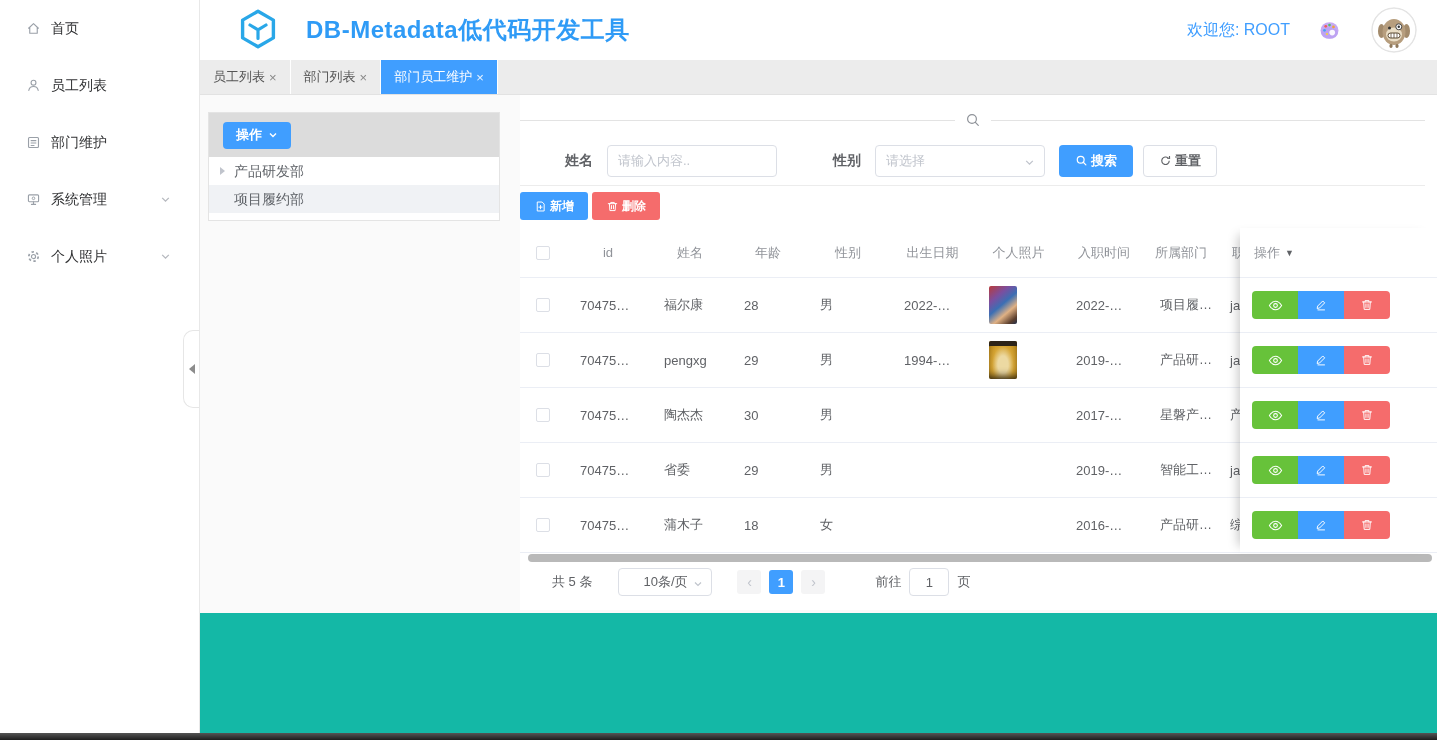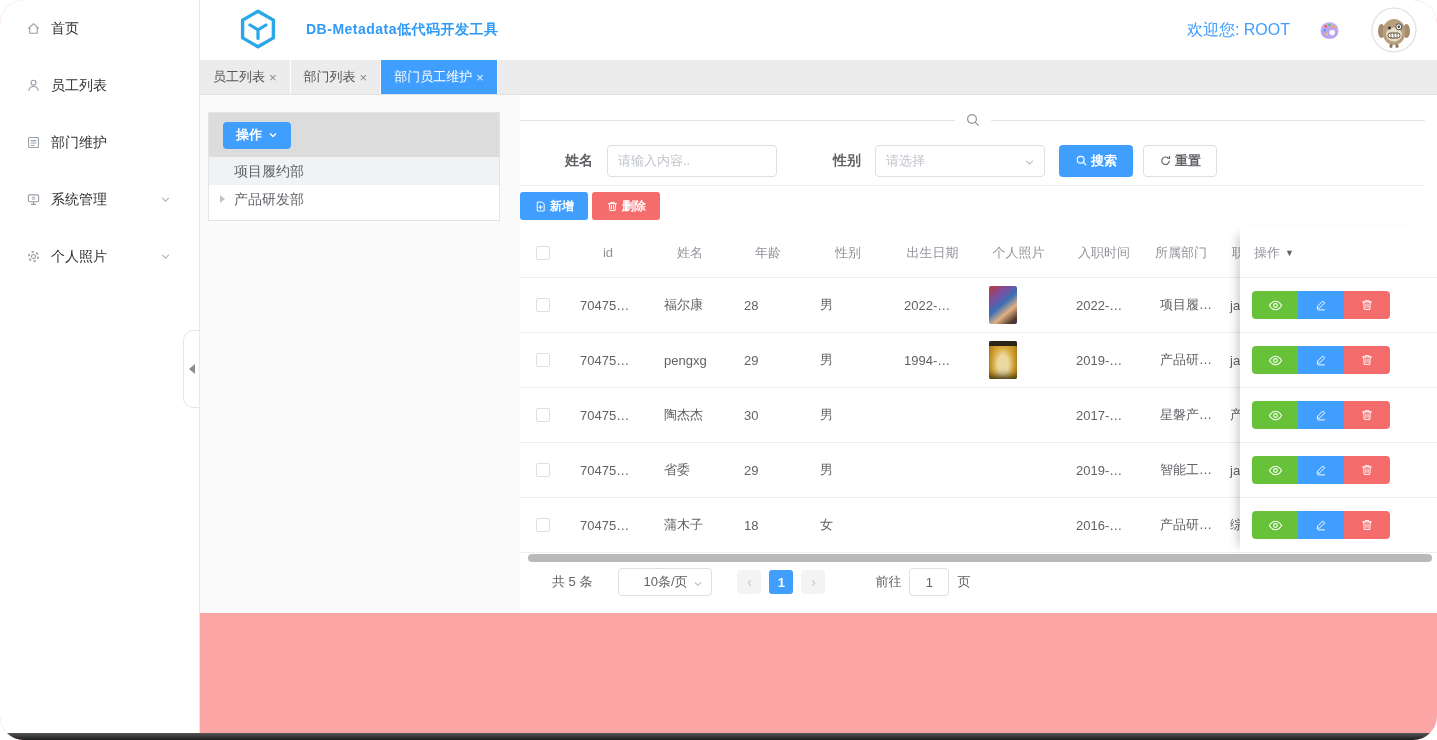--- a/index.html
+++ b/index.html
@@ -1,35 +1,35 @@
 <!DOCTYPE html>
 <html><head>
 <meta charset="utf-8">
 <style>
   * { margin:0; padding:0; box-sizing:border-box; }
   html,body { width:1437px; height:740px; }
   body { font-family:"Liberation Sans", sans-serif; background:#fff; overflow:hidden; }
-  .screen { position:relative; width:1437px; height:740px; background:#fca5a5; overflow:hidden;border-radius:24px; }
+  .screen { position:relative; width:1437px; height:740px; background:#14b8a6; overflow:hidden; }
 
   
   .sidebar { position:absolute; left:0; top:0; width:200px; height:733px; background:#fff; border-right:1px solid #e8e8e8; z-index:5; }
   .side-item { height:57px; display:flex; align-items:center; padding:0 18px 0 26px; cursor:pointer; color:#303133; font-size:14px; }
   .side-item svg { color:#9aa0a8; margin-right:10px; flex:none; }
   .side-item .lbl { flex:1; }
   .side-item.active { color:#409EFF; }
   .side-item.active svg { color:#409EFF; }
   .collapse-handle { position:absolute; right:0; top:330px; width:16px; height:78px; background:#fff;
     border:1px solid #e6e6e6; border-right:none; border-radius:10px 0 0 10px; display:flex; align-items:center; justify-content:center; cursor:pointer; }
   .collapse-handle .tri { width:0; height:0; border-top:5px solid transparent; border-bottom:5px solid transparent; border-right:6px solid #8c8c8c; }
 
   
   .main { position:absolute; left:200px; top:0; width:1237px; height:733px; }
   .topbar { height:60px; background:#fff; display:flex; align-items:center; padding:0 20px 0 36px; }
   .logo { flex:none; }
-  .app-title { font-size:14px; font-weight:bold; color:#2f9bf6; margin-left:26px; letter-spacing:.5px; }
+  .app-title { font-size:24px; font-weight:bold; color:#2f9bf6; margin-left:26px; letter-spacing:.5px; }
   .topbar .spacer { flex:1; }
   .welcome { color:#409EFF; font-size:16px; margin-right:28px; }
   .palette-btn { margin-right:30px; cursor:pointer; }
   .avatar { width:46px; height:46px; border-radius:50%; cursor:pointer; }
 
   
   .tabbar { height:35px; background:#ececec; border-bottom:1px solid #e2e2e2; display:flex; }
   .tab { padding:0 13px; font-size:13px; color:#555; display:flex; align-items:center; gap:4px; border-right:1px solid #fff; cursor:pointer; background:#ececec; }
   .tab .x { color:#888; font-size:13px; }
   .tab.active { background:#409EFF; color:#fff; }
@@ -219,26 +219,26 @@
 
       <div class="tree-card">
         <div class="tree-head">
           <button class="op-dd-btn">
             <span>操作</span>
             <svg width="10" height="10" viewBox="0 0 10 10">
                 <path d="M2 3.5 5 6.5 8 3.5" fill="none" stroke="#fff" stroke-width="1.4"></path>
               </svg>
           </button>
         </div>
-        <div class="tree-node selected">
-          <span>项目履约部</span>
-        </div>
         <div class="tree-node">
           <span class="caret"></span>
           <span>产品研发部</span>
+        </div>
+        <div class="tree-node selected">
+          <span>项目履约部</span>
         </div>
       </div>
 
       <div class="crud">
 
         <div class="search-toggle">
           <div class="line"></div>
           <svg width="16" height="16" viewBox="0 0 16 16">
               <circle cx="7" cy="7" r="4.4" fill="none" stroke="#8f9399" stroke-width="1.2"></circle>
               <path d="M10.4 10.4 13.3 13.3" stroke="#8f9399" stroke-width="1.2" stroke-linecap="round"></path>

